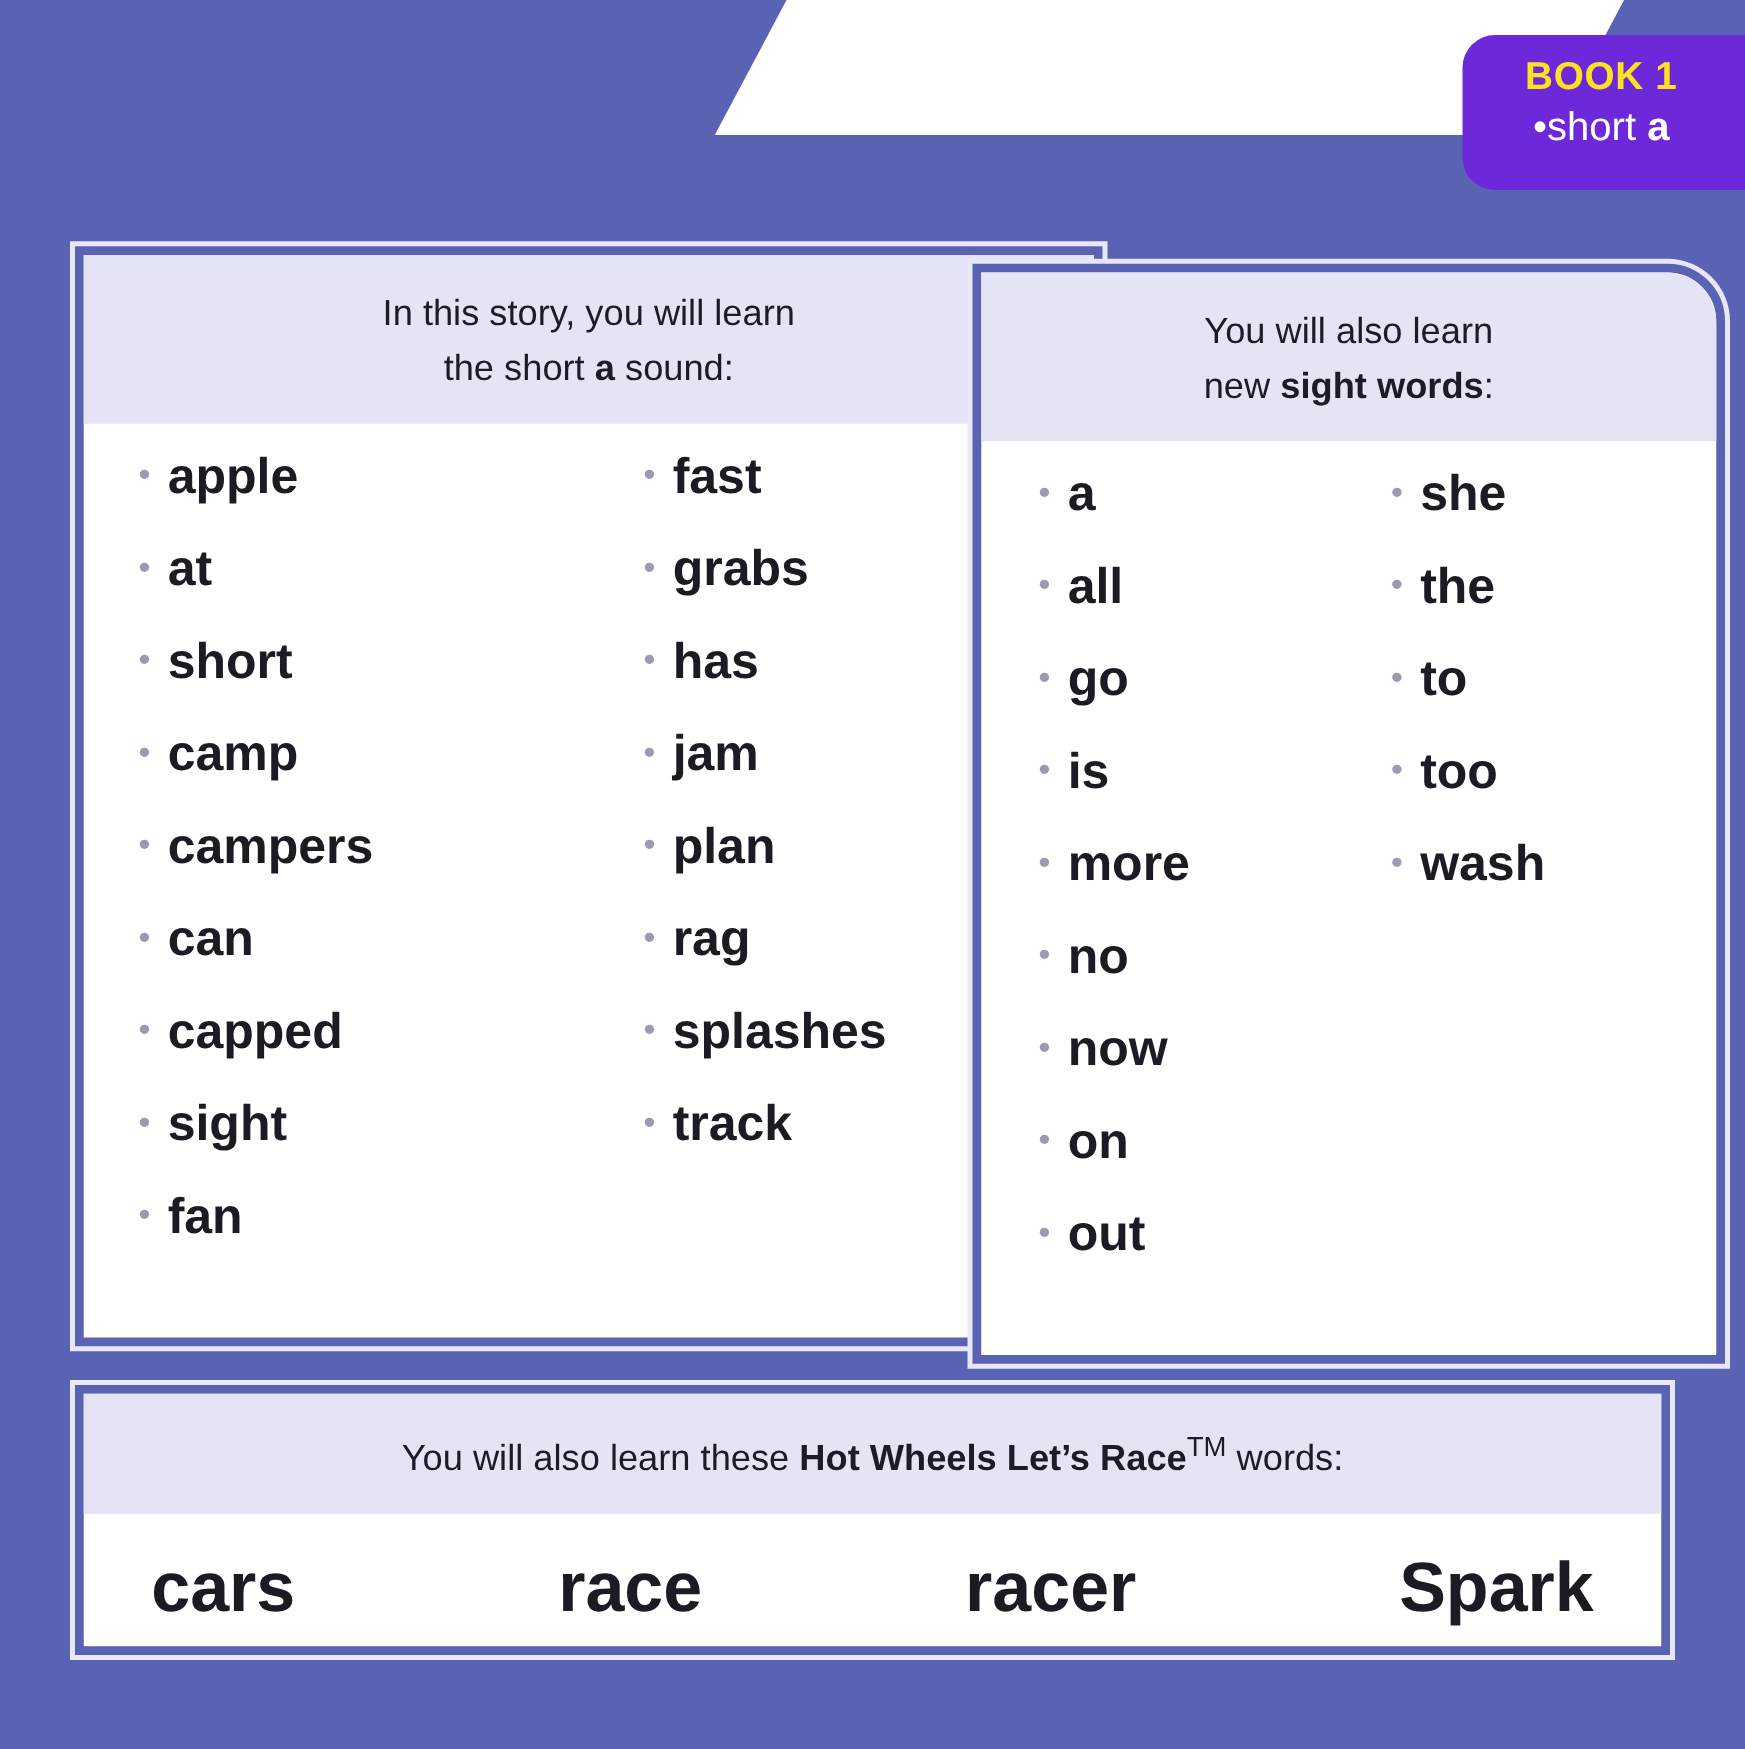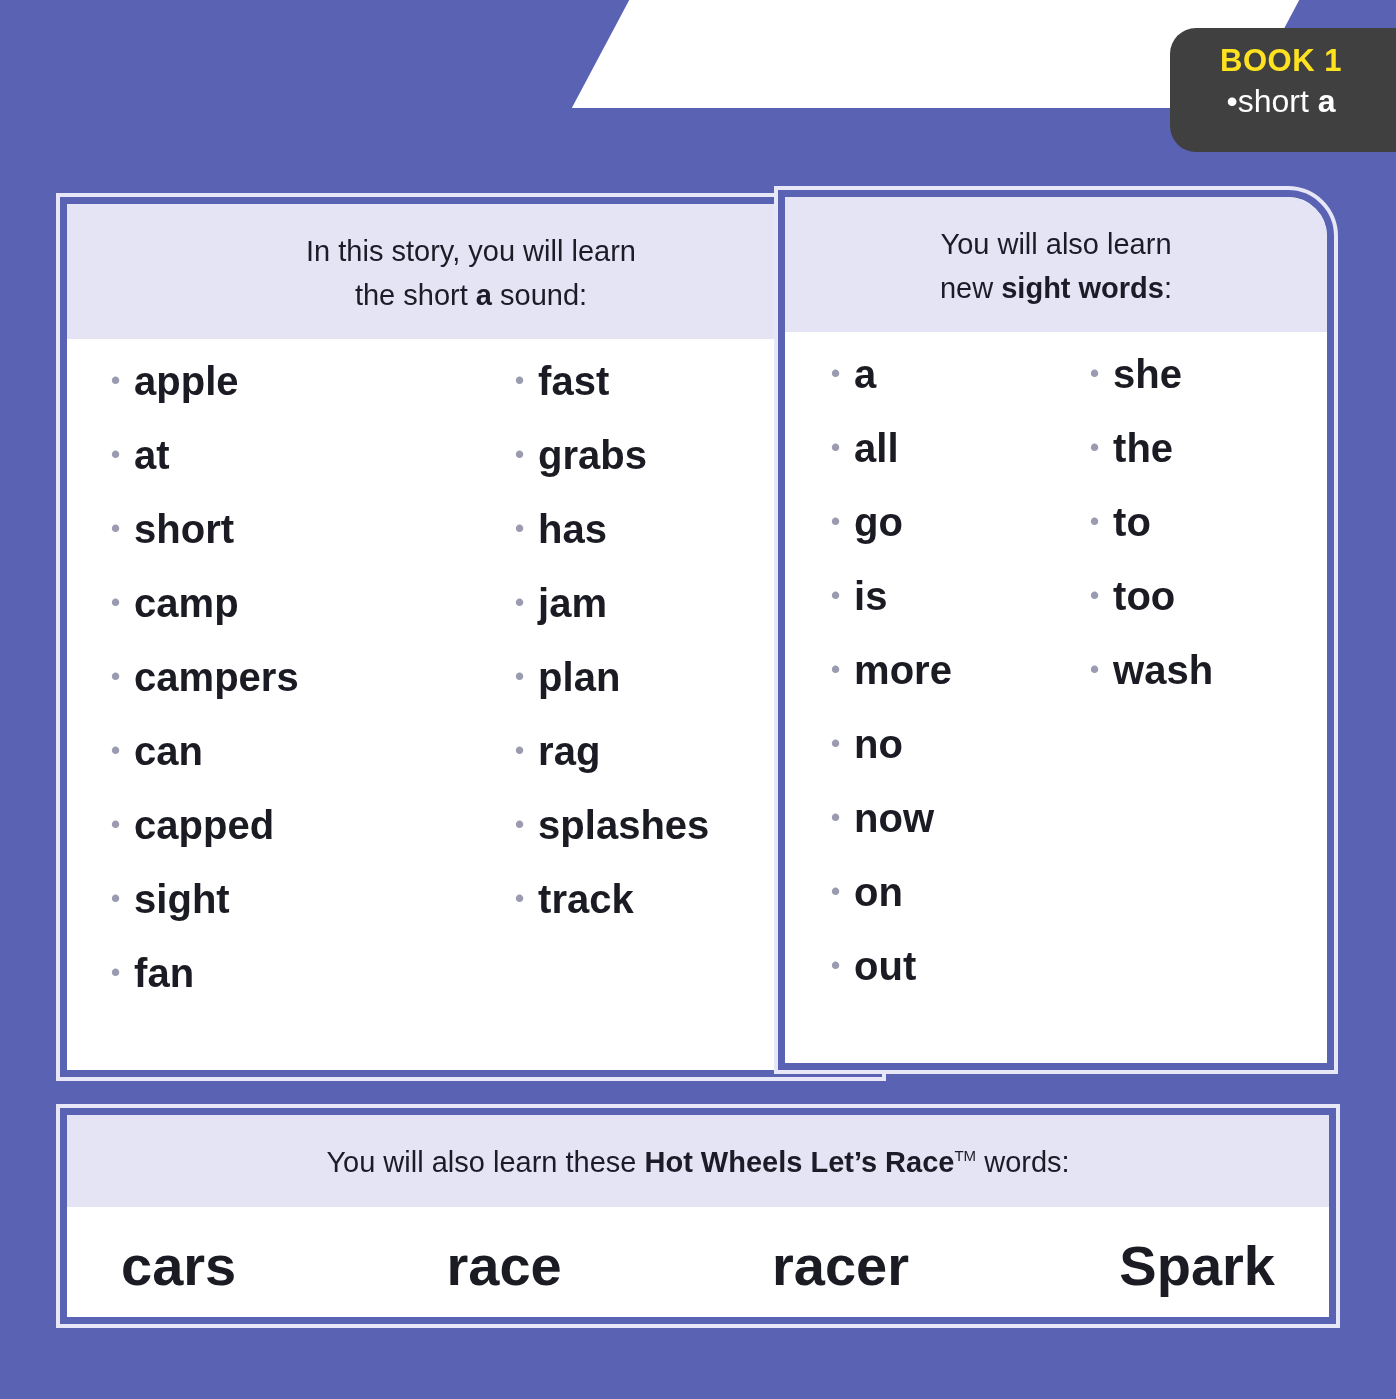--- a/index.html
+++ b/index.html
@@ -30,21 +30,21 @@
     transform: skewX(-28deg);
   }
 
   
   .badge {
     position: absolute;
     top: 28px;
     right: 0;
     width: 226px;
     height: 124px;
-    background: #404040;
+    background: #6d28d9;
     border-radius: 26px 0 0 26px;
     color: #ffffff;
     padding: 16px 30px 0 26px;
     text-align: center;
   }
   .badge-title {
     color: #ffe21f;
     font-weight: bold;
     font-size: 31px;
     letter-spacing: 0.5px;
@@ -69,21 +69,21 @@
     background: #e4e4f4;
     text-align: center;
     color: #1c1c28;
     font-size: 29px;
     line-height: 1.5;
     padding: 26px 18px 22px;
   }
   .panel-head b { font-weight: bold; }
 
   #panel-left  { left: 60px;  top: 197px; width: 822px; height: 880px; }
-  #panel-right { left: 778px; top: 190px; width: 556px; height: 880px;
+  #panel-right { left: 778px; top: 211px; width: 602px; height: 880px;
                  border-top-right-radius: 46px; }
   #panel-right .panel-head { border-top-right-radius: 40px; }
   #panel-bottom{ left: 60px;  top: 1108px; width: 1276px; height: 216px; }
 
   .cols {
     display: flex;
     padding: 22px 0 0 0;
   }
   .col { flex: 1; padding-left: 44px; }
   #panel-right .col:first-child { padding-left: 46px; }
@@ -118,21 +118,21 @@
     padding: 26px 54px 0 54px;
   }
   .hw-row .hw-word {
     font-size: 56px;
     font-weight: bold;
     color: #1b1b24;
   }
   .panel-head .hw-brand {
     font-weight: bold;
   }
-  .tm { font-size: 15px; vertical-align: super; }
+  .tm { font-size: 22px; vertical-align: super; }
 </style>
 </head>
 <body>
 
 <div class="zigzag">
   <div class="stripe" style="left:600px;"></div>
   <div class="stripe" style="left:710px;"></div>
   <div class="stripe" style="left:820px;"></div>
   <div class="stripe" style="left:930px;"></div>
   <div class="stripe" style="left:1040px;"></div>

